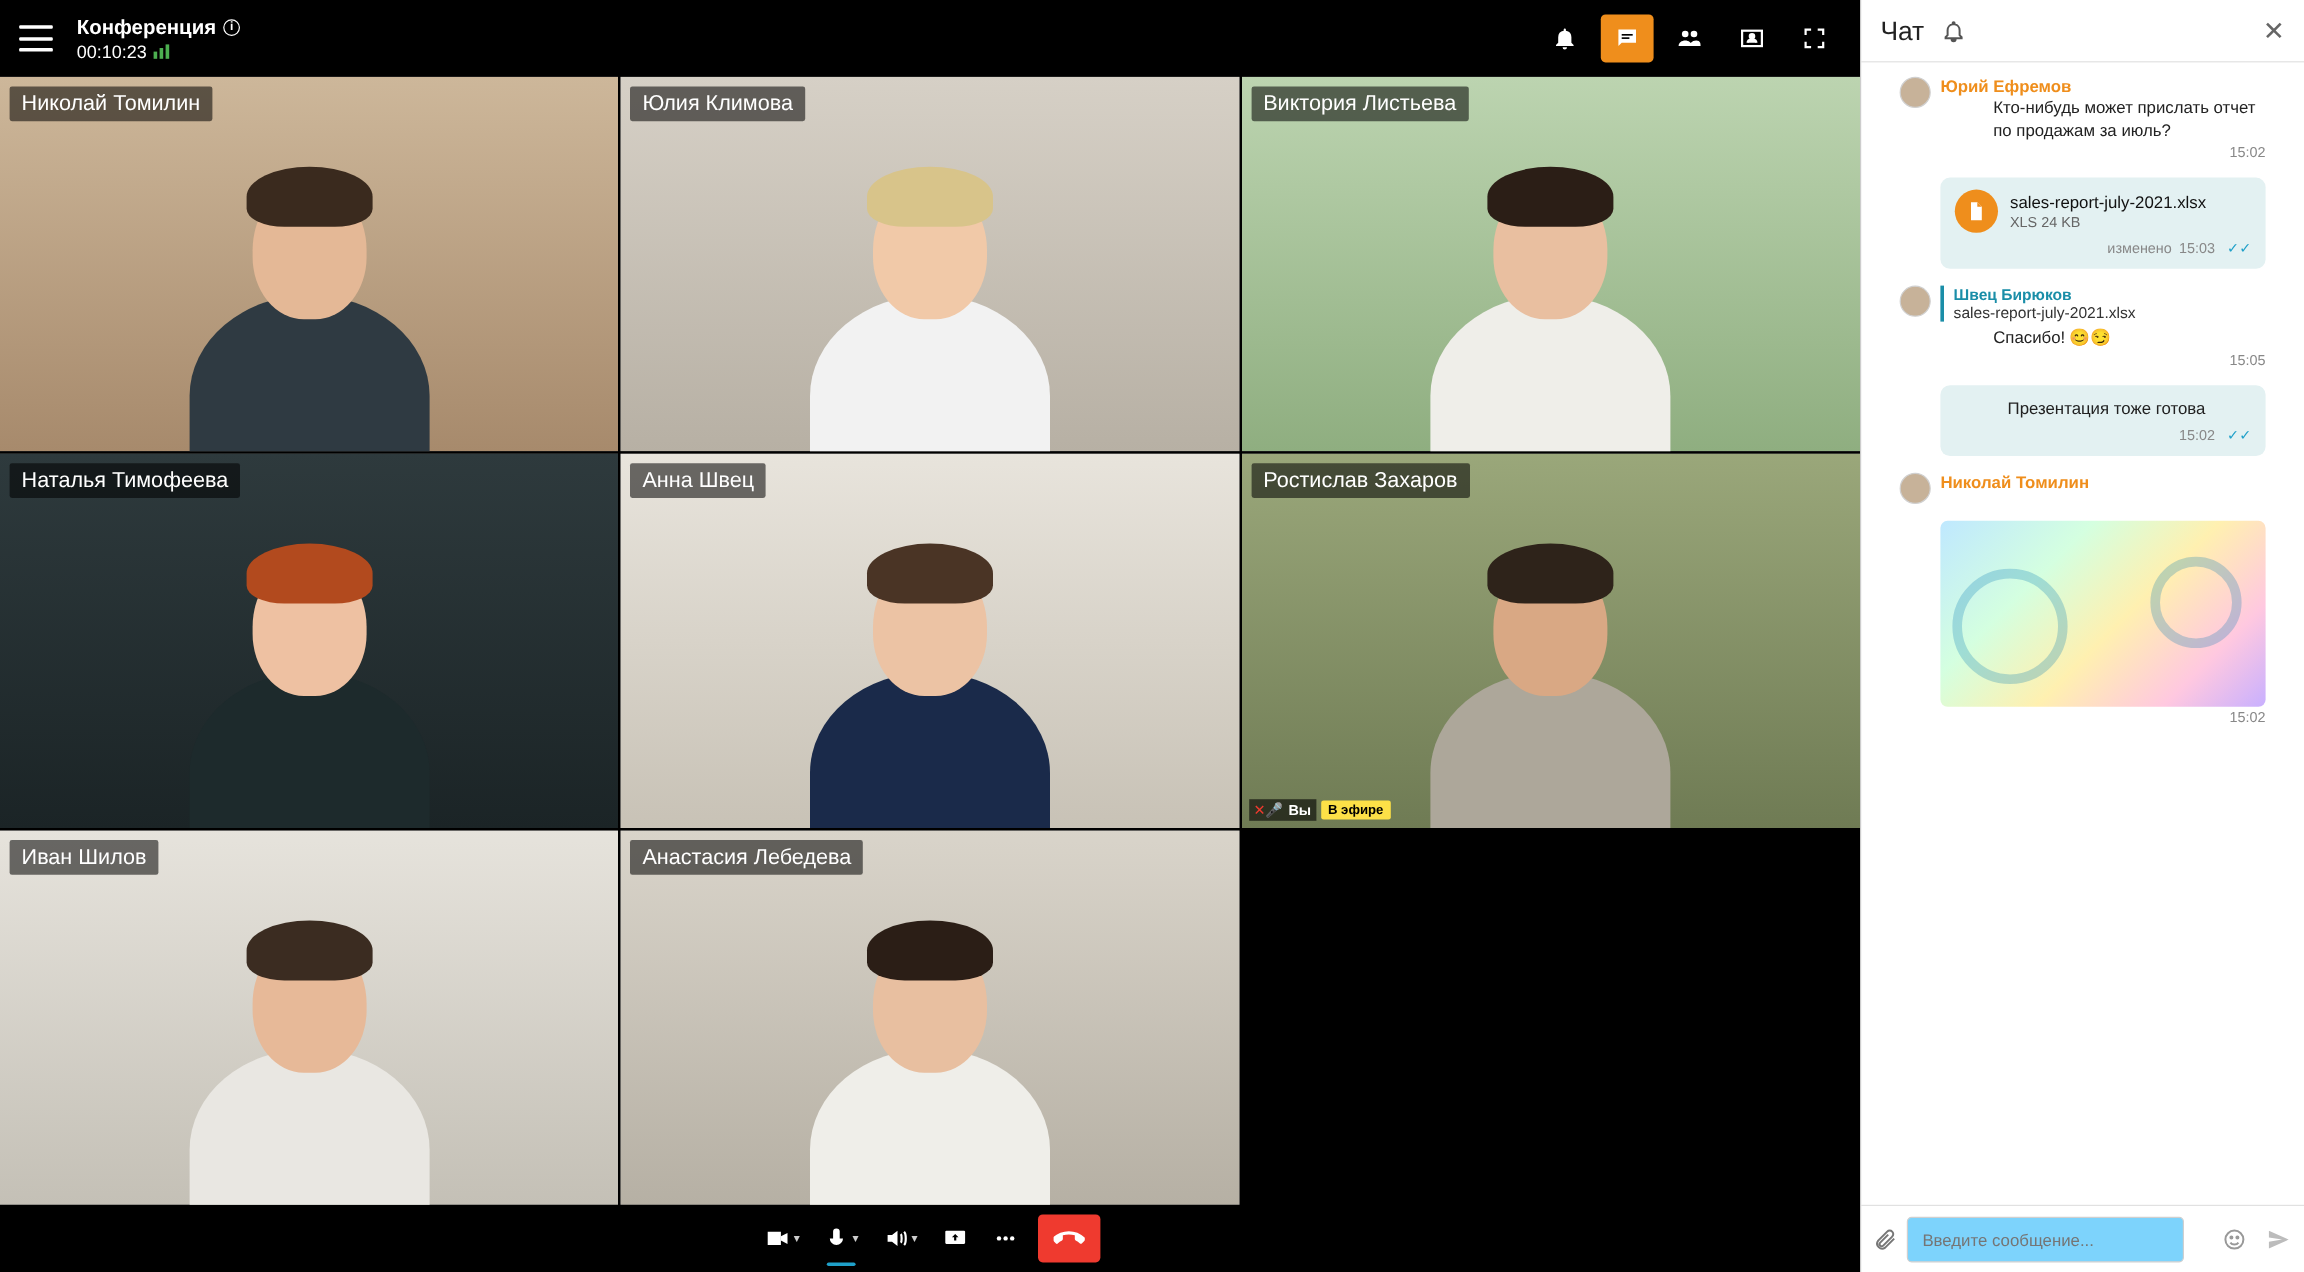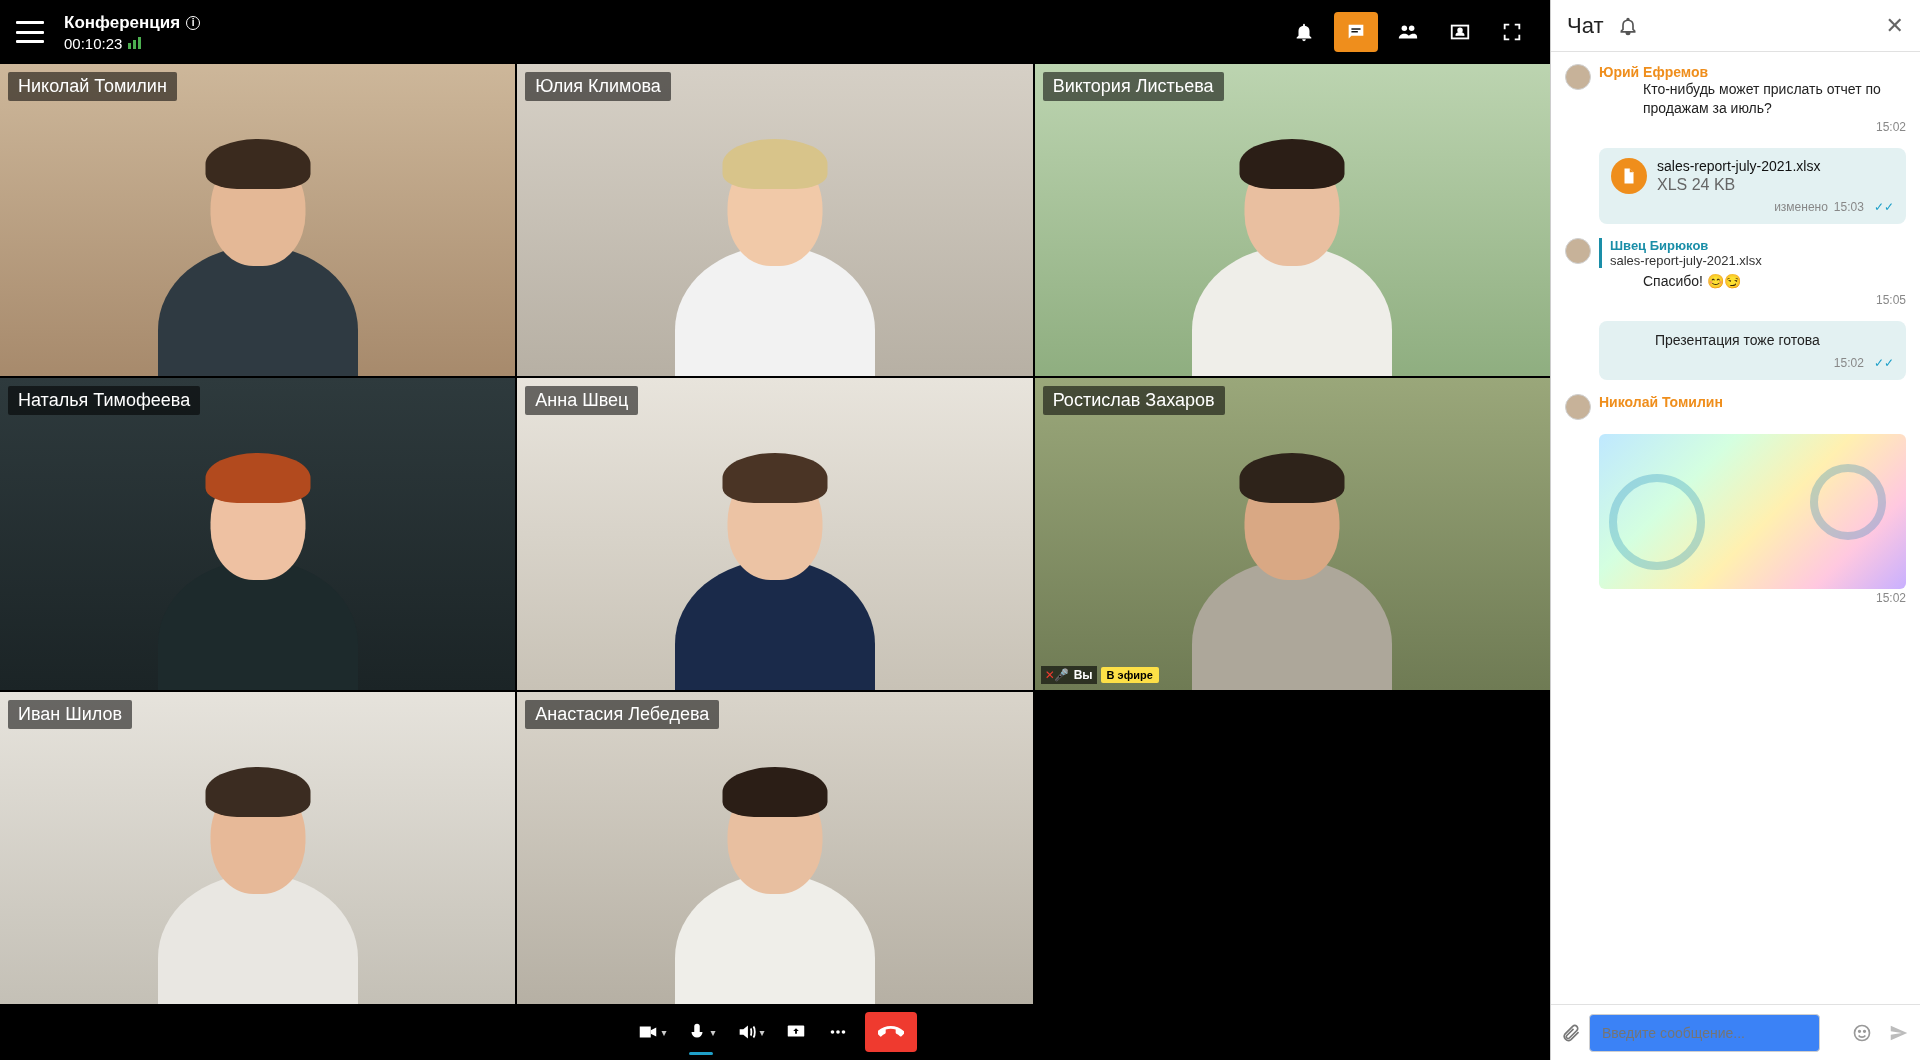--- a/index.html
+++ b/index.html
@@ -42,52 +42,52 @@
 .hangup { width:52px; height:40px; background:#ef3a2f; border-radius:4px; display:flex; align-items:center; justify-content:center; cursor:pointer; }
 .mic-underline { position:absolute; bottom:-6px; left:50%; transform:translateX(-50%); width:24px; height:3px; background:#1fa0c9; border-radius:2px;}
 .mic-wrap { position:relative; }
 
 .chat-panel { width: 370px; background: #fff; display: flex; flex-direction: column; border-left: 1px solid #ccc; }
 .chat-header { height: 52px; display: flex; align-items: center; padding: 0 16px; border-bottom: 1px solid #e1e1e1; }
 .chat-title { font-size: 22px; font-weight: 500; color: #222; }
 .chat-bell { margin-left: 14px; color: #555; cursor:pointer; }
 .chat-close { margin-left: auto; font-size: 22px; color: #666; cursor: pointer; }
 
-.chat-body { flex: 1; overflow-y: auto; padding: 12px 14px; display:flex; flex-direction:column; gap:14px;}
+.chat-body { flex: 1; overflow-y: auto; padding: 12px 32px; display:flex; flex-direction:column; gap:14px;}
 .msg { display:flex; gap:8px; }
 .avatar { width:26px; height:26px; border-radius:50%; flex-shrink:0; background:#c7b299; border:1px solid #d0d0d0;}
 .msg-content { flex:1; }
 .sender-name { font-size:14px; font-weight:bold; }
 .sender-orange { color:#ef8e1c; }
 .sender-teal { color:#1a8ea8; }
 .msg-text { font-size:14px; color:#222; line-height:1.35;margin-left:44px; }
 .msg-time { font-size:12px; color:#888; text-align:right; margin-top:2px;}
 .checks { color:#1fa0c9; margin-left:4px; font-size:12px;}
 
 .bubble { background:#e3f1f2; border-radius:8px; padding:10px 12px; margin-left:34px; position:relative; }
 .file-bubble { display:flex; align-items:center; gap:10px; }
 .file-icon { width:36px; height:36px; background:#ef8e1c; border-radius:50%; display:flex; align-items:center; justify-content:center; color:#fff; }
 .file-info { flex:1; }
 .file-name { font-size:14px; color:#111; font-weight:500; word-break:break-all;}
-.file-meta { font-size:16px; color:#666; margin-top:2px;}
+.file-meta { font-size:12px; color:#666; margin-top:2px;}
 .bubble-footer { display:flex; justify-content:flex-end; gap:6px; font-size:12px; color:#888; margin-top:6px; align-items:center;}
 
 .quoted { border-left:3px solid #1a8ea8; padding-left:8px; margin-bottom:4px;}
 .quoted .sender-name{font-size:13px;}
 .quoted .file-name{font-size:13px; color:#333;}
 
 .image-bubble { margin-left:34px; }
 .image-placeholder { width:100%; height:155px; border-radius:6px; background: linear-gradient(135deg,#bfe8ff 0%, #d4ffe0 30%, #fff0b0 55%, #ffc8e0 80%, #c8b0ff 100%); position:relative; overflow:hidden;}
 .image-placeholder::before, .image-placeholder::after { content:""; position:absolute; border-radius:50%; border:8px solid rgba(0,120,180,.25);}
 .image-placeholder::before { width:80px; height:80px; left:10px; top:40px; }
 .image-placeholder::after { width:60px; height:60px; right:20px; top:30px; }
 
 .chat-input-row { height:56px; border-top:1px solid #e1e1e1; display:flex; align-items:center; padding:0 10px; gap:8px;}
 .attach-icon { color:#777; cursor:pointer; font-size:20px;}
-.chat-input { flex:1; height:38px; border:1px solid #cfcfcf; border-radius:4px; padding:0 36px 0 12px; font-size:14px; color:#333; outline:none; background:#3b82f6; position:relative;}
+.chat-input { flex:1; height:38px; border:1px solid #cfcfcf; border-radius:4px; padding:0 36px 0 12px; font-size:14px; color:#333; outline:none; background:#7dd3fc; position:relative;}
 .input-wrap { flex:1; position:relative; }
 .emoji-btn { position:absolute; right:8px; top:50%; transform:translateY(-50%); color:#999; cursor:pointer; }
 .send-btn { color:#bcbcbc; cursor:pointer; }
 
 svg { display:block; }
 </style>
 </head>
 <body>
 
 <div class="video-area">

